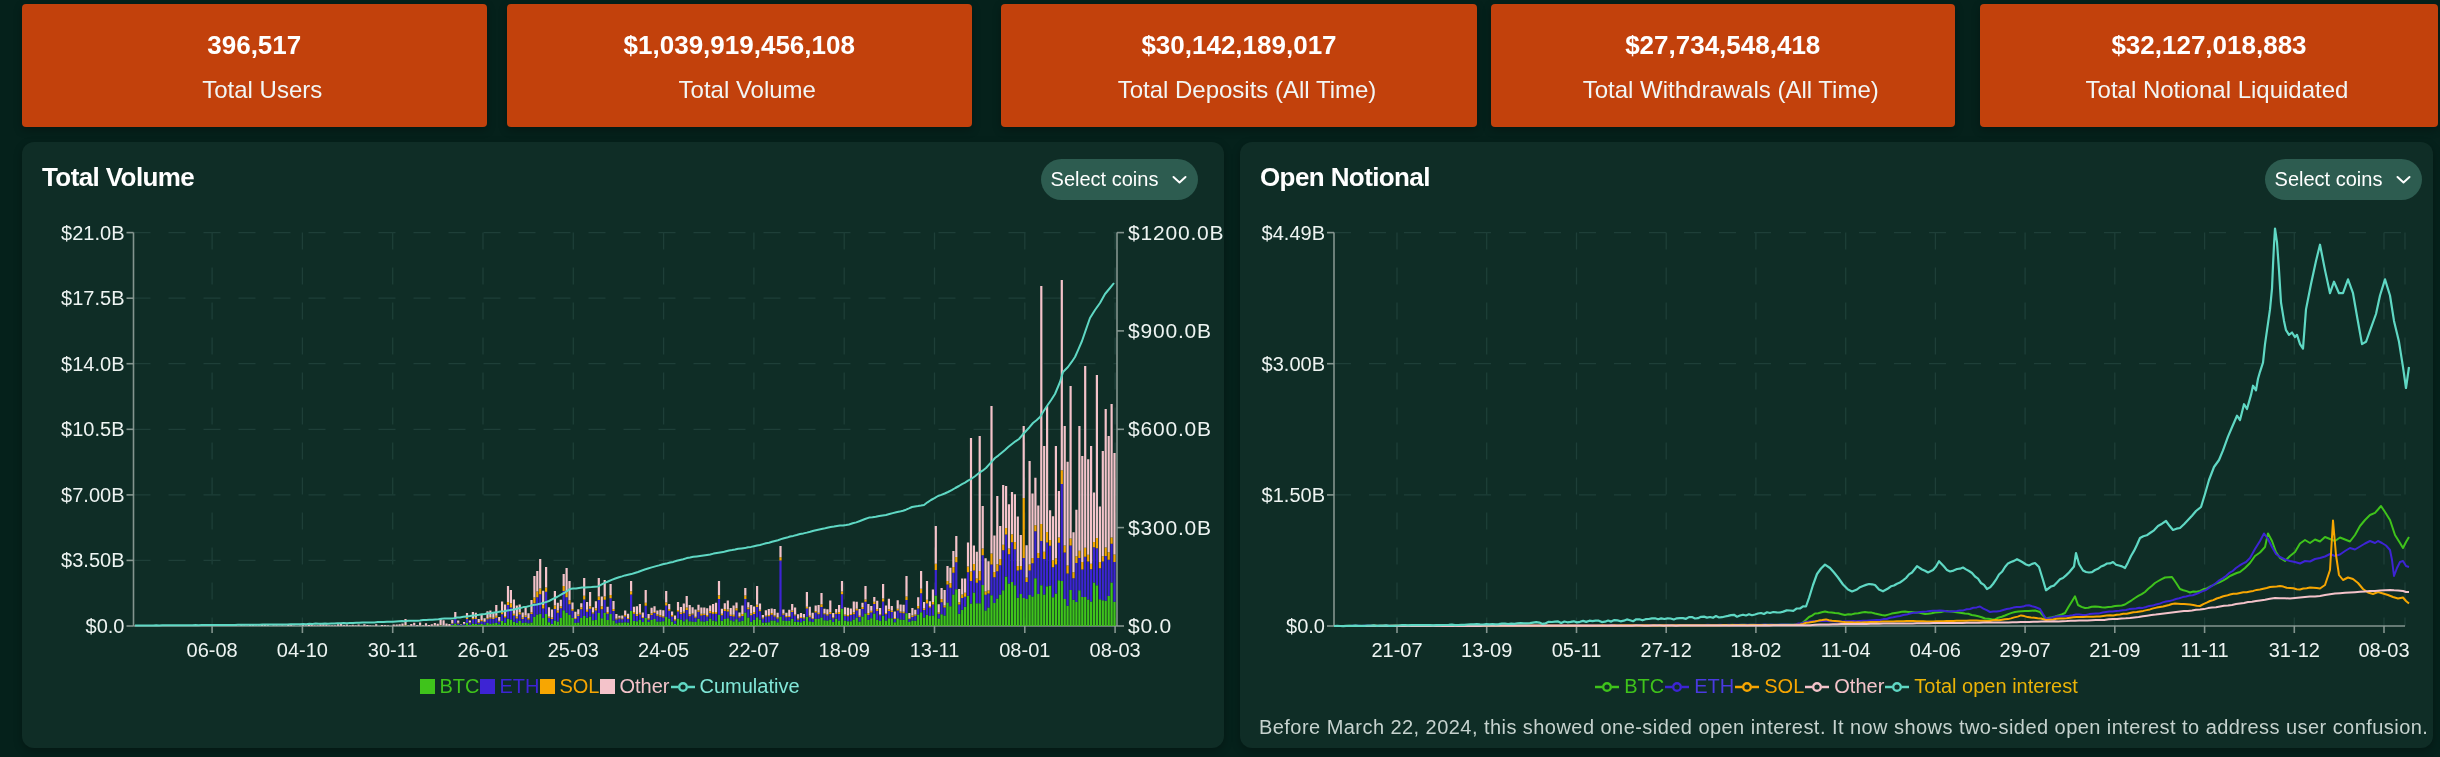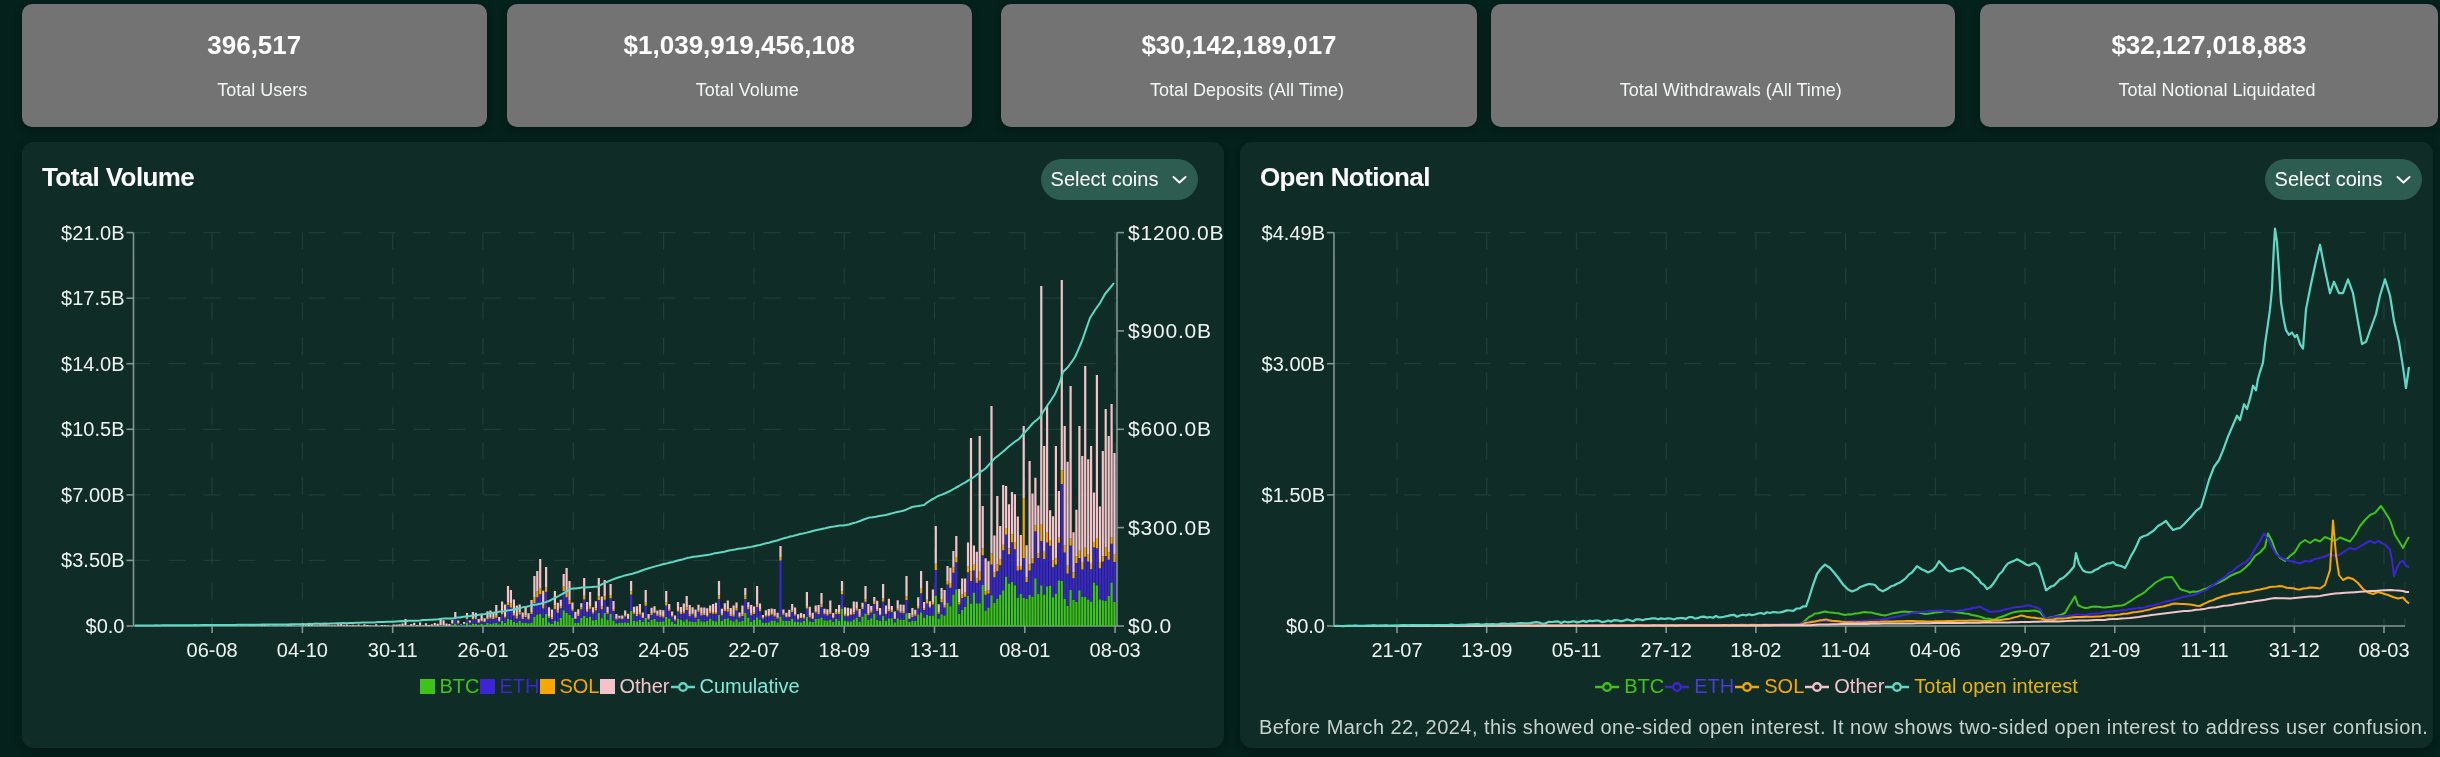--- a/index.html
+++ b/index.html
@@ -1,17 +1,17 @@
 <!DOCTYPE html>
 <html><head><meta charset="utf-8"><style>
 * { margin:0; padding:0; box-sizing:border-box; }
 body { width:2440px; height:757px; background:#05211b; font-family:"Liberation Sans",sans-serif; overflow:hidden; position:relative; }
-.card { position:absolute; top:4px; height:123px; background:#737373; border-radius:10px; box-shadow:0 3px 8px rgba(0,0,0,.28); text-align:center; }
+.card { position:absolute; top:4px; height:123px; background:#c2410c; border-radius:4px; box-shadow:0 3px 8px rgba(0,0,0,.28); text-align:center; }
 .card .num { position:absolute; top:28px; width:100%; font-size:26px; font-weight:bold; color:#fff; line-height:26px; letter-spacing:0px; }
-.card .lbl { position:absolute; top:76px; width:100%; font-size:18px; color:#f2f6f5; line-height:20px;padding-left:16px; }
+.card .lbl { position:absolute; top:76px; width:100%; font-size:24px; color:#f2f6f5; line-height:20px;padding-left:16px; }
 .panel { position:absolute; top:142px; height:606px; background:#0f2d26; border-radius:12px; box-shadow:0 3px 8px rgba(0,0,0,.28); overflow:hidden; }
 .ptitle { position:absolute; left:20px; top:22px; font-size:26px; font-weight:bold; color:#fff; letter-spacing:-0.6px; line-height:26px; }
 .pill { position:absolute; top:17px; width:157px; height:41px; background:#2d5c50; border-radius:21px; display:flex; align-items:center; justify-content:center; color:#fff; font-size:20px; }
 .legend { position:absolute; width:100%; top:533px; display:flex; justify-content:center; align-items:center; gap:1px; font-size:20px; }
 .li { display:flex; align-items:center; gap:4px; }
 .li2 { display:flex; align-items:center; }
 .sq { width:15px; height:15px; display:inline-block; }
 .note { position:absolute; left:19px; top:574px; font-size:20px; color:#c6d2ce; letter-spacing:0.45px; }
 </style></head><body>
 <div class="card" style="left:22px;width:464.5px">
@@ -20,20 +20,21 @@
   </div>
 <div class="card" style="left:507px;width:464.5px">
     <div class="num">$1,039,919,456,108</div>
     <div class="lbl">Total Volume</div>
   </div>
 <div class="card" style="left:1001px;width:476px">
     <div class="num">$30,142,189,017</div>
     <div class="lbl">Total Deposits (All Time)</div>
   </div>
 <div class="card" style="left:1490.5px;width:464.5px">
+    <div class="num">$27,734,548,418</div>
     <div class="lbl">Total Withdrawals (All Time)</div>
   </div>
 <div class="card" style="left:1980px;width:458px">
     <div class="num">$32,127,018,883</div>
     <div class="lbl">Total Notional Liquidated</div>
   </div>
 <div class="panel" style="left:22px;width:1202px">
 <svg width="1202" height="606" style="position:absolute;left:0;top:0">
       <line x1="111.5" y1="90.6" x2="1095.0" y2="90.6" stroke="#1e3f38" stroke-width="1.3" stroke-dasharray="17 18"></line>
       <line x1="111.5" y1="156.2" x2="1095.0" y2="156.2" stroke="#1e3f38" stroke-width="1.3" stroke-dasharray="17 18"></line>

